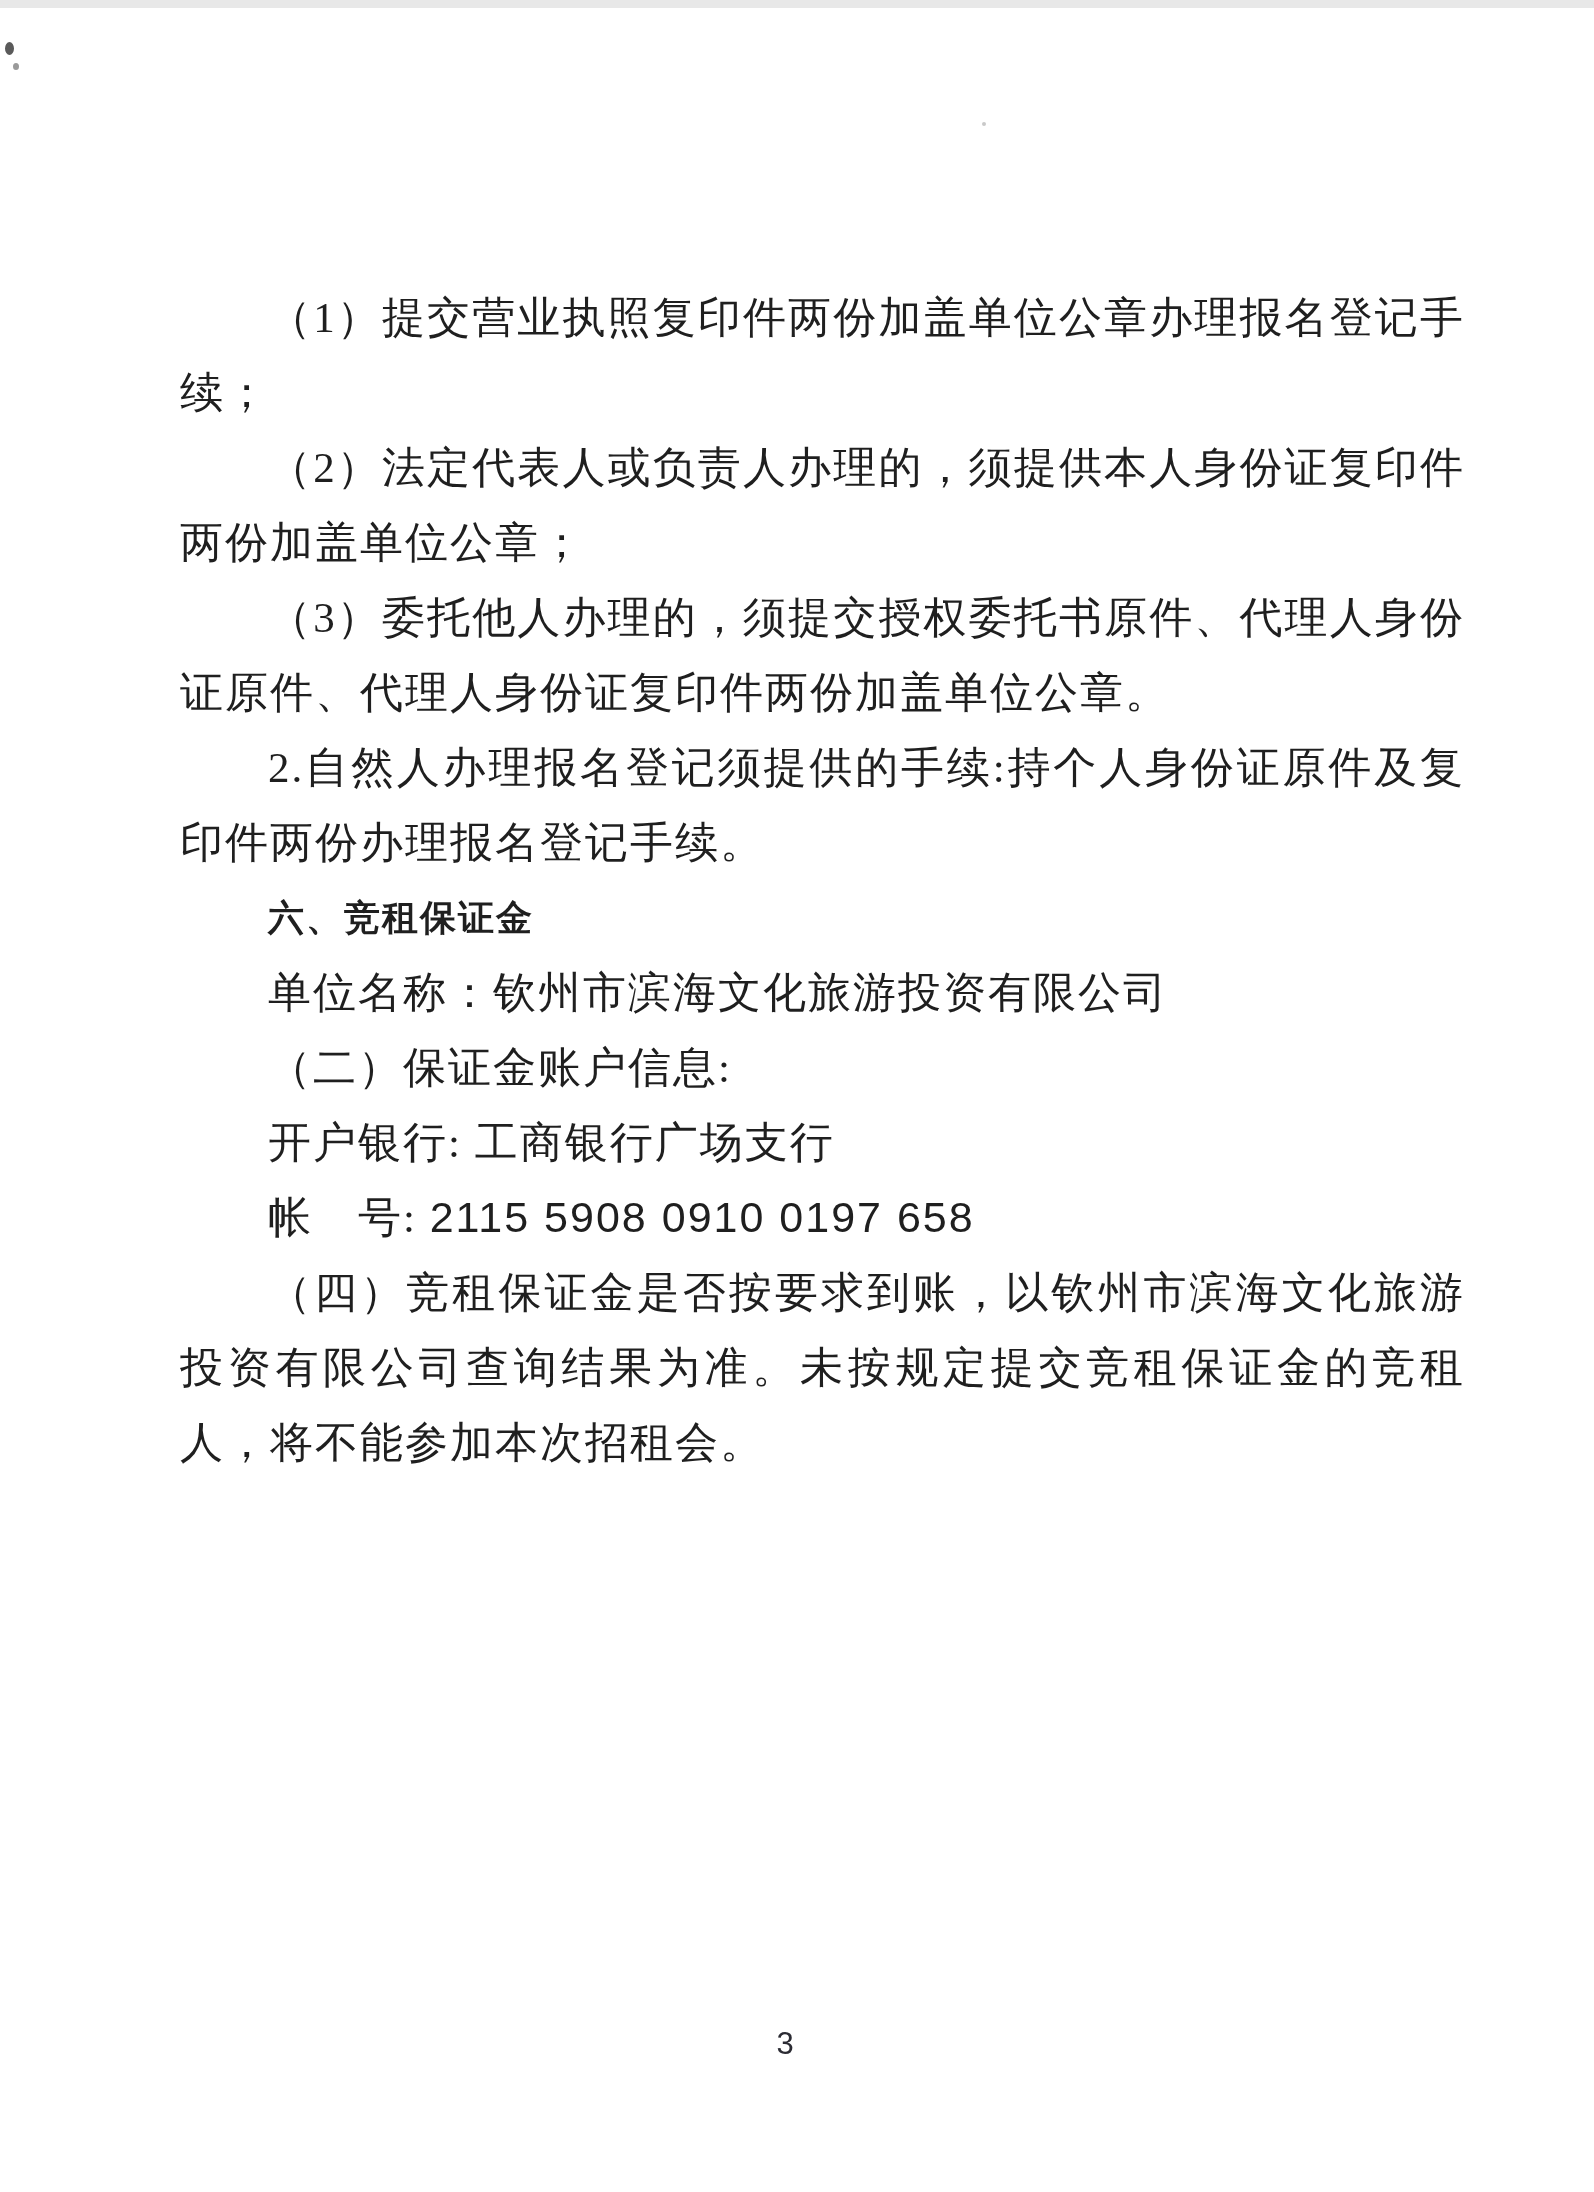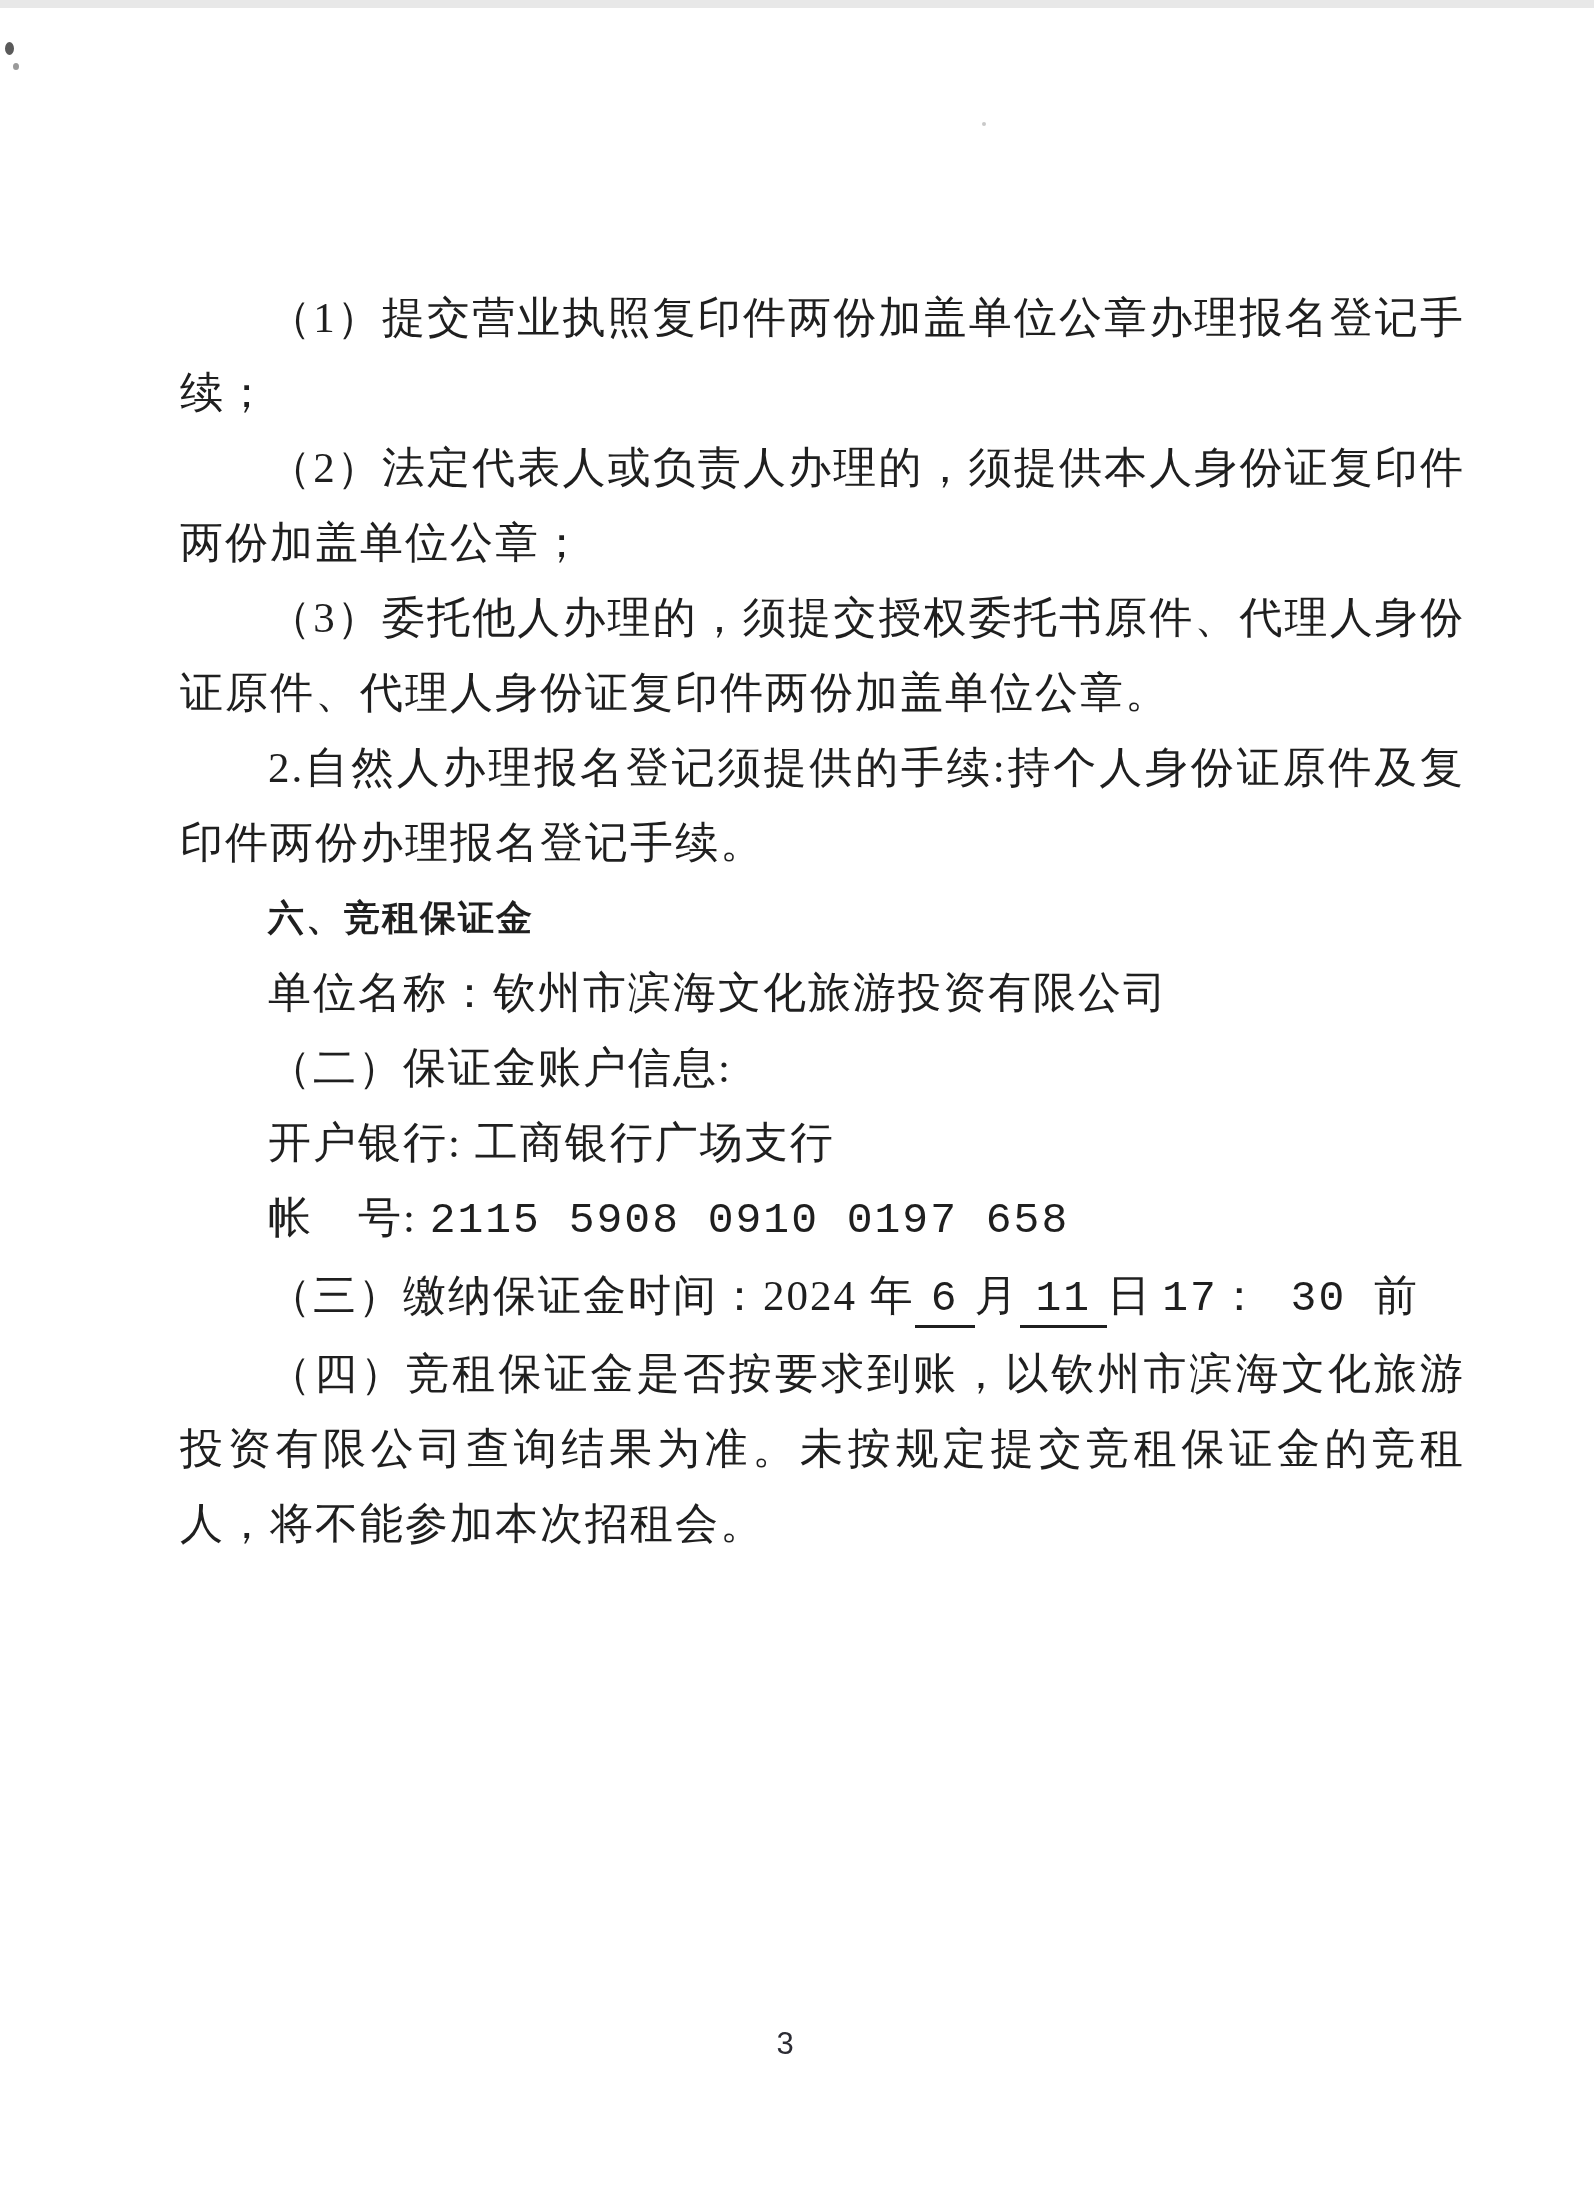--- a/index.html
+++ b/index.html
@@ -33,21 +33,21 @@
   }
   .heading {
     margin: 0;
     text-indent: 88px;
     font-weight: 700;
     font-family: "Liberation Sans", sans-serif;
     font-size: 36px;
     line-height: 75px;
   }
   .nums {
-    font-family: Liberation Mono, monospace;
+    font-family: Liberation Sans, sans-serif;
   }
   .u {
     display: inline-block;
     text-indent: 0;
     padding: 0 16px;
     border-bottom: 3px solid #1f1f1f;
     line-height: 52px;
   }
   .seg { text-indent: 0; }
   .time-seg { margin-left: 10px; }
@@ -92,19 +92,18 @@
 
 
     <p class="para">单位名称：钦州市滨海文化旅游投资有限公司</p>
 
     <p class="para">（二）保证金账户信息:</p>
 
     <p class="para">开户银行: 工商银行广场支行</p>
 
     <p class="para"><span class="seg">帐　号:</span> <span class="seg nums">2115 5908 0910 0197 658</span></p>
 
-    <p class="para"><span class="seg">（三）缴纳保证金时间：2024 年</span><span class="u nums">6</span><span class="seg">月</span><span class="u nums">11</span><span class="seg">日</span><span class="seg nums time-seg">17： 30 前</span></p>
 
     <p class="para">（四）竞租保证金是否按要求到账，以钦州市滨海文化旅游投资有限公司查询结果为准。未按规定提交竞租保证金的竞租人，将不能参加本次招租会。</p>
   </div>
 
   <div class="page-number">3</div>
 </div>
 
 </body></html>

